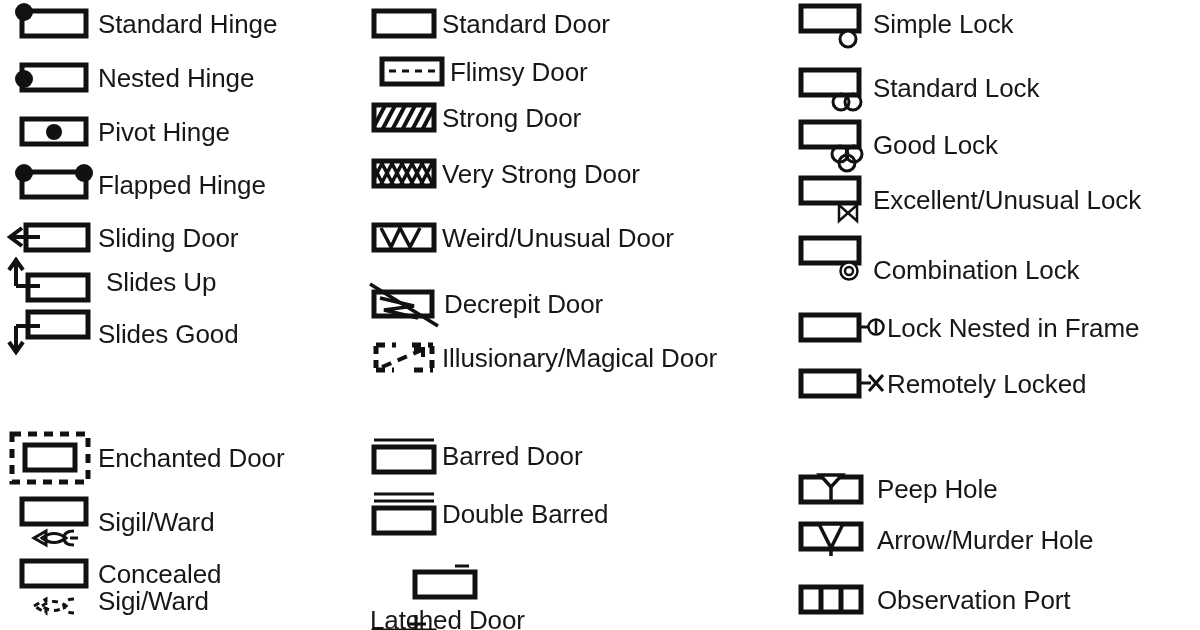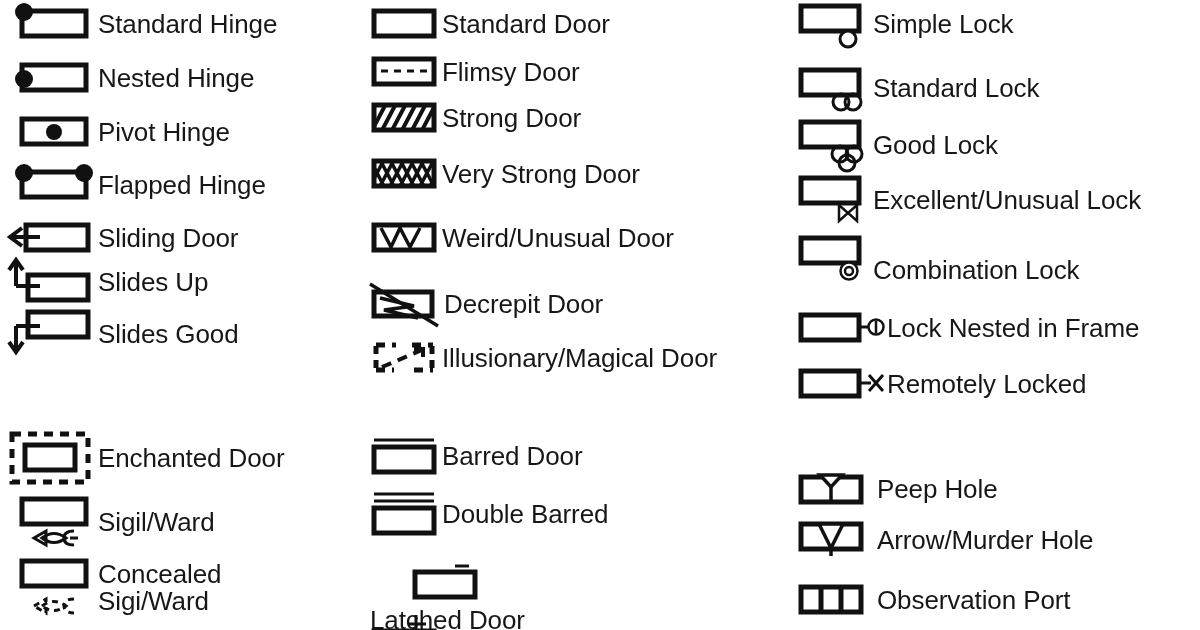--- a/index.html
+++ b/index.html
@@ -74,21 +74,21 @@
     <div class="sym">
       <svg width="92" height="44" viewBox="0 0 92 44">
         <rect x="20" y="9" width="62" height="25" fill="#fff" stroke="#111" stroke-width="5"></rect>
         <line x1="4" y1="21" x2="34" y2="21" stroke="#111" stroke-width="4"></line>
         <polyline points="16,12 4,21 16,30" fill="none" stroke="#111" stroke-width="4"></polyline>
       </svg>
     </div>
     <div class="label">Sliding Door</div>
   </div>
 
-  <div class="row" style="left:6px; top:256px;">
+  <div class="row" style="left:6px; top:256px;gap:8px;">
     <div class="sym">
       <svg width="92" height="52" viewBox="0 0 92 52">
         <rect x="22" y="19" width="60" height="25" fill="#fff" stroke="#111" stroke-width="5"></rect>
         <polyline points="10,30 10,4" fill="none" stroke="#111" stroke-width="4"></polyline>
         <polyline points="10,30 34,30" fill="none" stroke="#111" stroke-width="4"></polyline>
         <polyline points="3,14 10,4 17,14" fill="none" stroke="#111" stroke-width="4"></polyline>
       </svg>
     </div>
     <div class="label">Slides Up</div>
   </div>
@@ -143,21 +143,21 @@
 
   <div class="row" style="left:370px; top:2px;">
     <div class="sym">
       <svg width="72" height="44" viewBox="0 0 72 44">
         <rect x="4" y="9" width="60" height="25" fill="#fff" stroke="#111" stroke-width="5"></rect>
       </svg>
     </div>
     <div class="label">Standard Door</div>
   </div>
 
-  <div class="row" style="left:370px; top:50px;text-align:center;">
+  <div class="row" style="left:378px; top:50px;text-align:center;">
     <div class="sym">
       <svg width="72" height="44" viewBox="0 0 72 44">
         <rect x="4" y="9" width="60" height="25" fill="#fff" stroke="#111" stroke-width="5"></rect>
         <line x1="11" y1="21" x2="57" y2="21" stroke="#111" stroke-width="3" stroke-dasharray="7 6"></line>
       </svg>
     </div>
     <div class="label">Flimsy Door</div>
   </div>
 
   <div class="row" style="left:370px; top:96px;">

